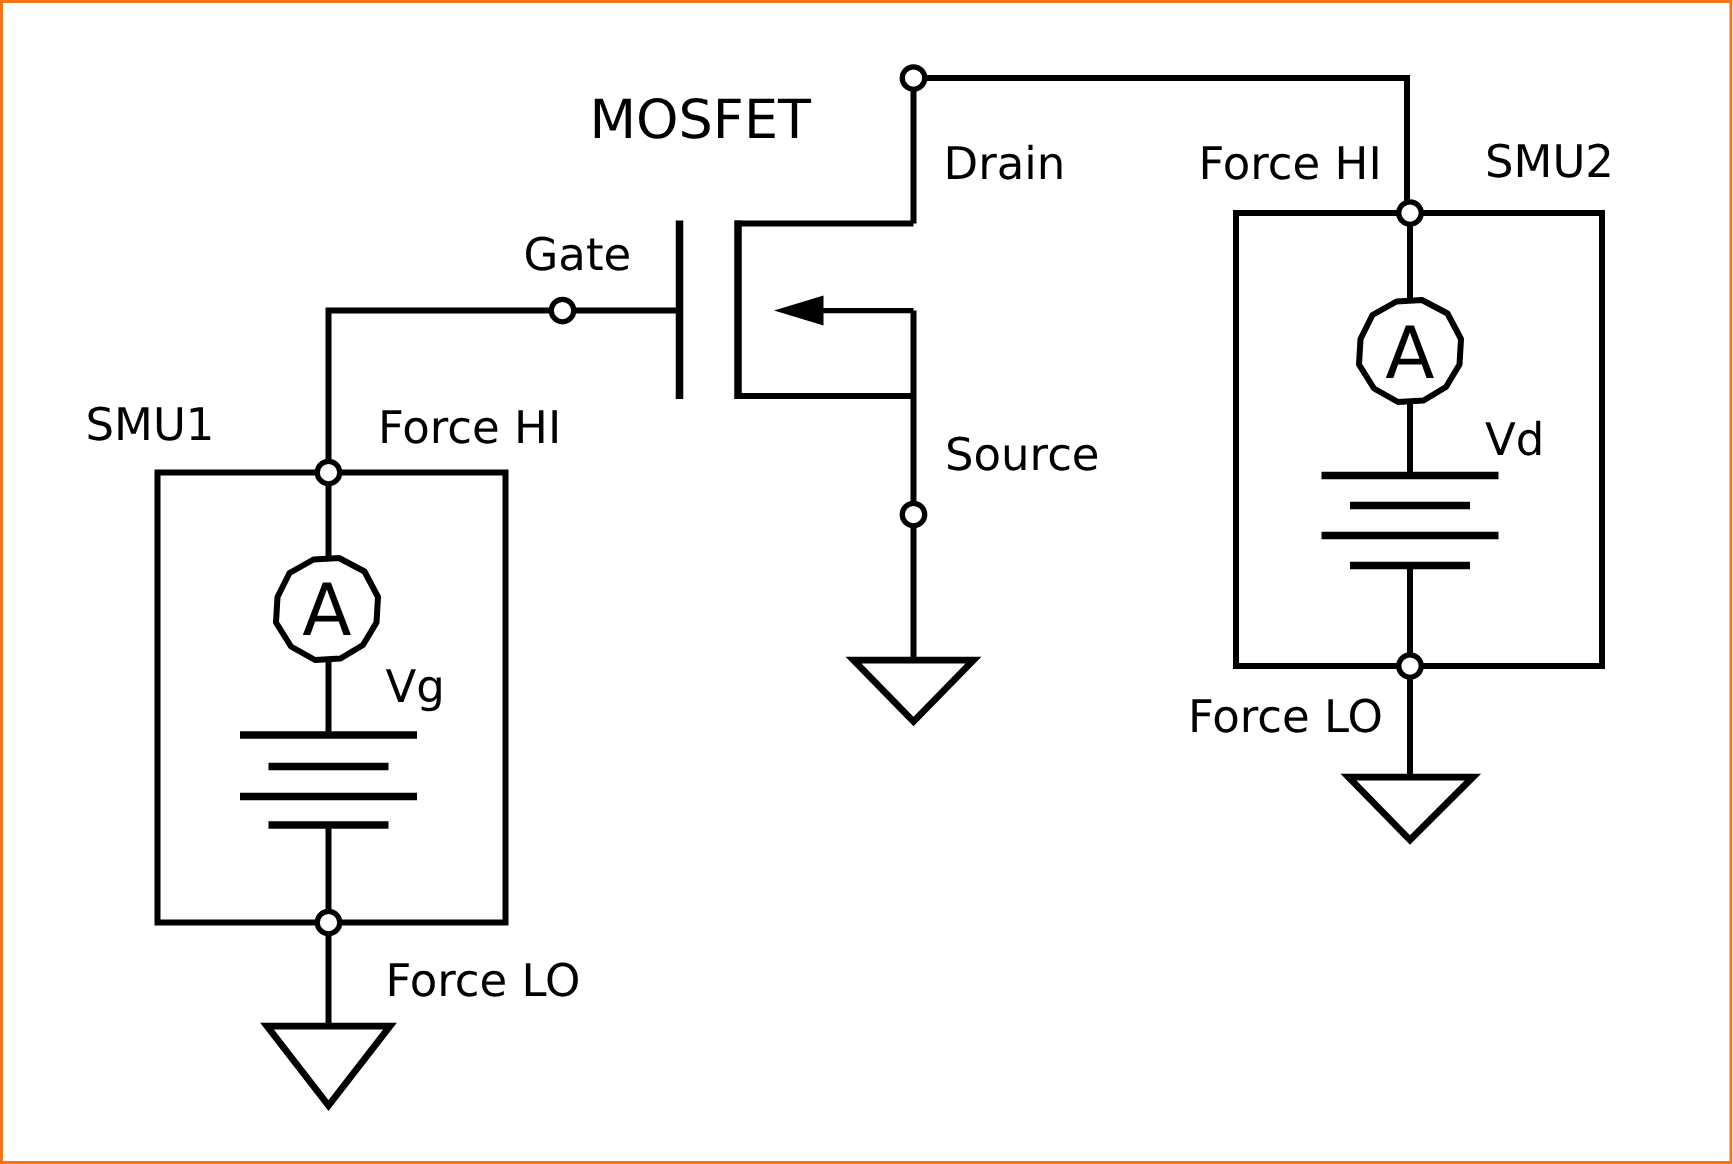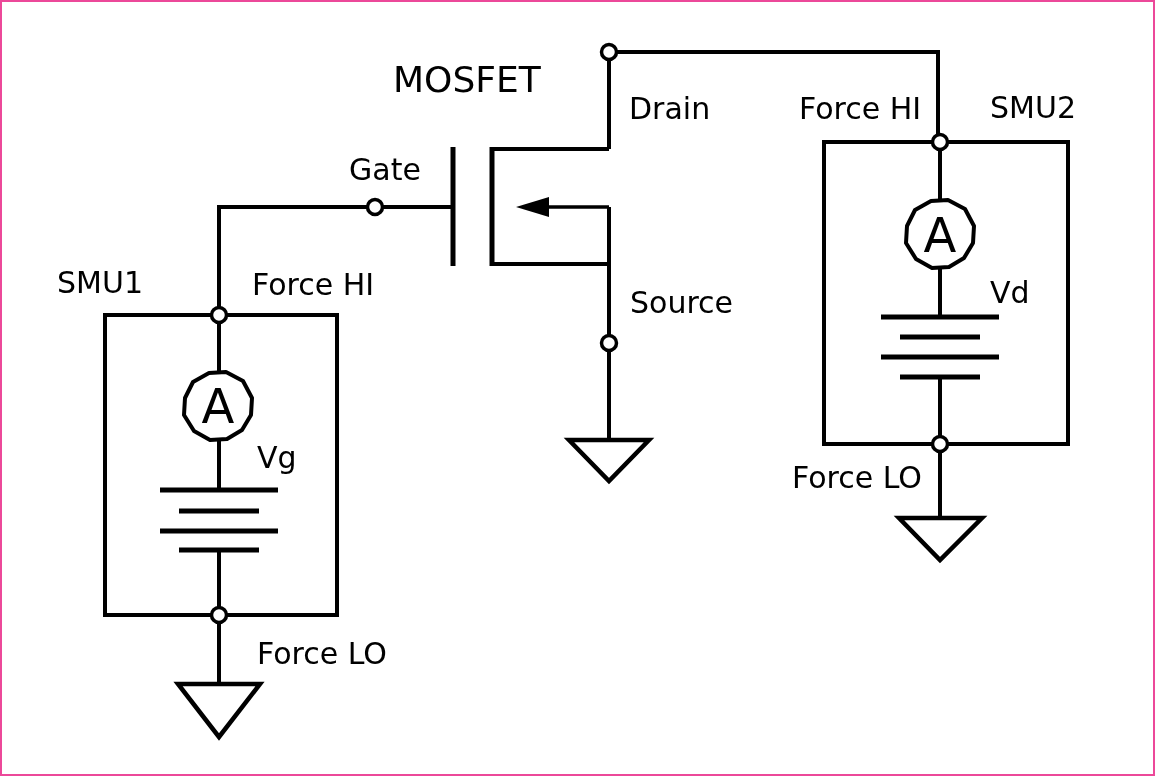--- a/index.html
+++ b/index.html
@@ -6,21 +6,21 @@
     margin: 0;
     padding: 0;
     background: #ffffff;
   }
   .page {
     position: relative;
     width: 1155px;
     height: 776px;
     box-sizing: border-box;
     background: #ffffff;
-    border: 2px solid #ec4899;
+    border: 2px solid #f97316;
     overflow: hidden;
     font-family: "DejaVu Sans", "Liberation Sans", sans-serif;
   }
   svg {
     display: block;
   }
   .lbl {
     font-family: "DejaVu Sans", "Liberation Sans", sans-serif;
     font-size: 30px;
     fill: #000000;

